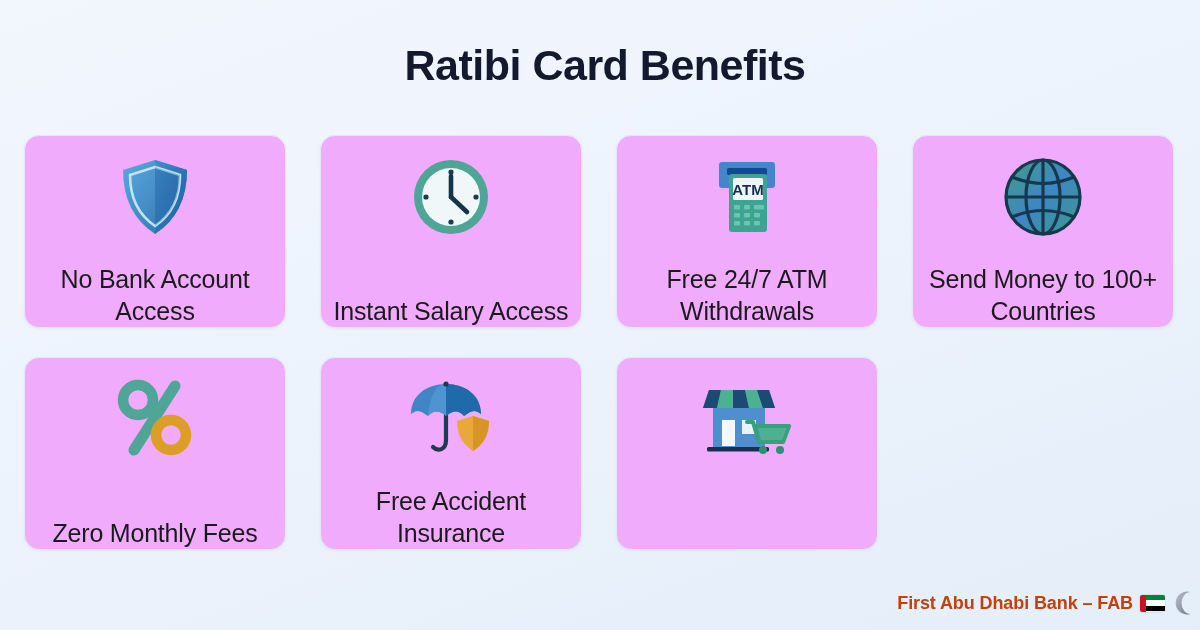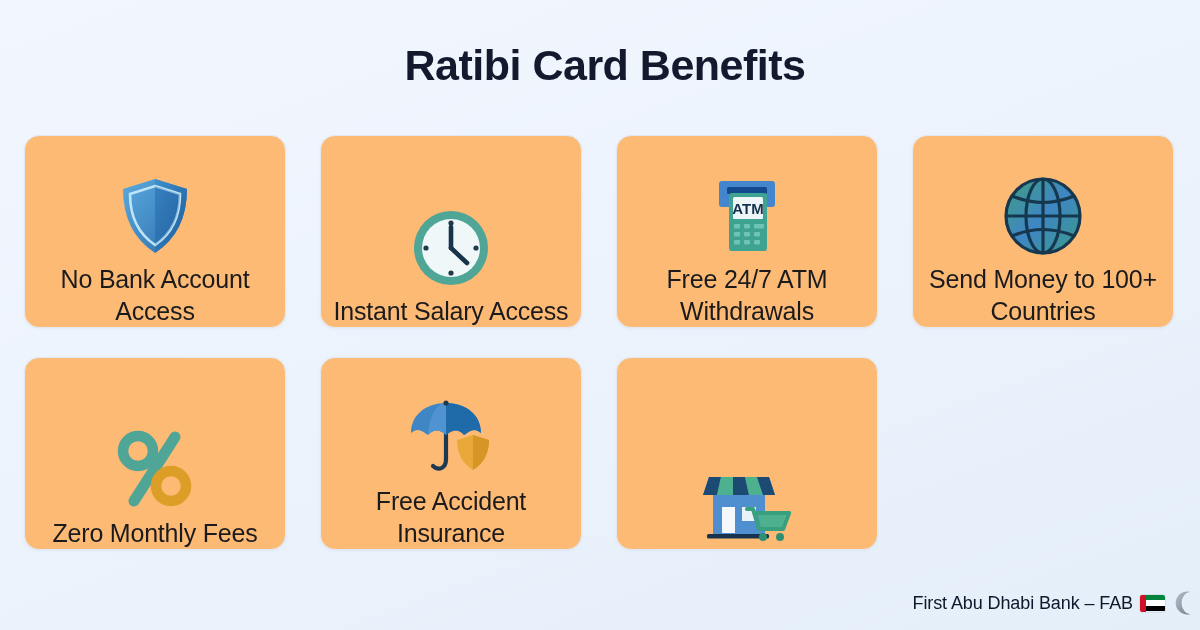--- a/index.html
+++ b/index.html
@@ -29,28 +29,28 @@
     top:135px;
     width:1152px;
     display:grid;
     grid-template-columns: repeat(4, 262px);
     grid-template-rows: repeat(2, 193px);
     column-gap:34px;
     row-gap:29px;
   }
 
   .card {
-    background:#fdba74;
+    background:#f0abfc;
     border:1px solid #e3e9f2;
     border-radius:15px;
     box-shadow:0 1px 3px rgba(30,60,110,0.05);
     display:flex;
     flex-direction:column;
     align-items:center;
-    justify-content:flex-end;
+    justify-content:space-between;
     padding-top:18px;
     position:relative;
   }
 
   .icon-wrap {
     height:86px;
     display:flex;
     align-items:center;
     justify-content:center;
   }
@@ -66,23 +66,24 @@
   }
 
   .footer {
     position:absolute;
     right:10px;
     bottom:14px;
     display:flex;
     align-items:center;
     gap:7px;
     font-size:18px;
-    color:#0f172a;
+    color:#c2410c;
     letter-spacing:-0.1px;
     white-space:nowrap;
+    font-weight:bold;
   }
   .flag-uae {
     width:25px; height:17px;
     display:inline-block;
     position:relative;
     border-radius:2px;
     overflow:hidden;
     box-shadow:0 0 0 0.5px rgba(0,0,0,0.12);
     flex:0 0 auto;
   }

